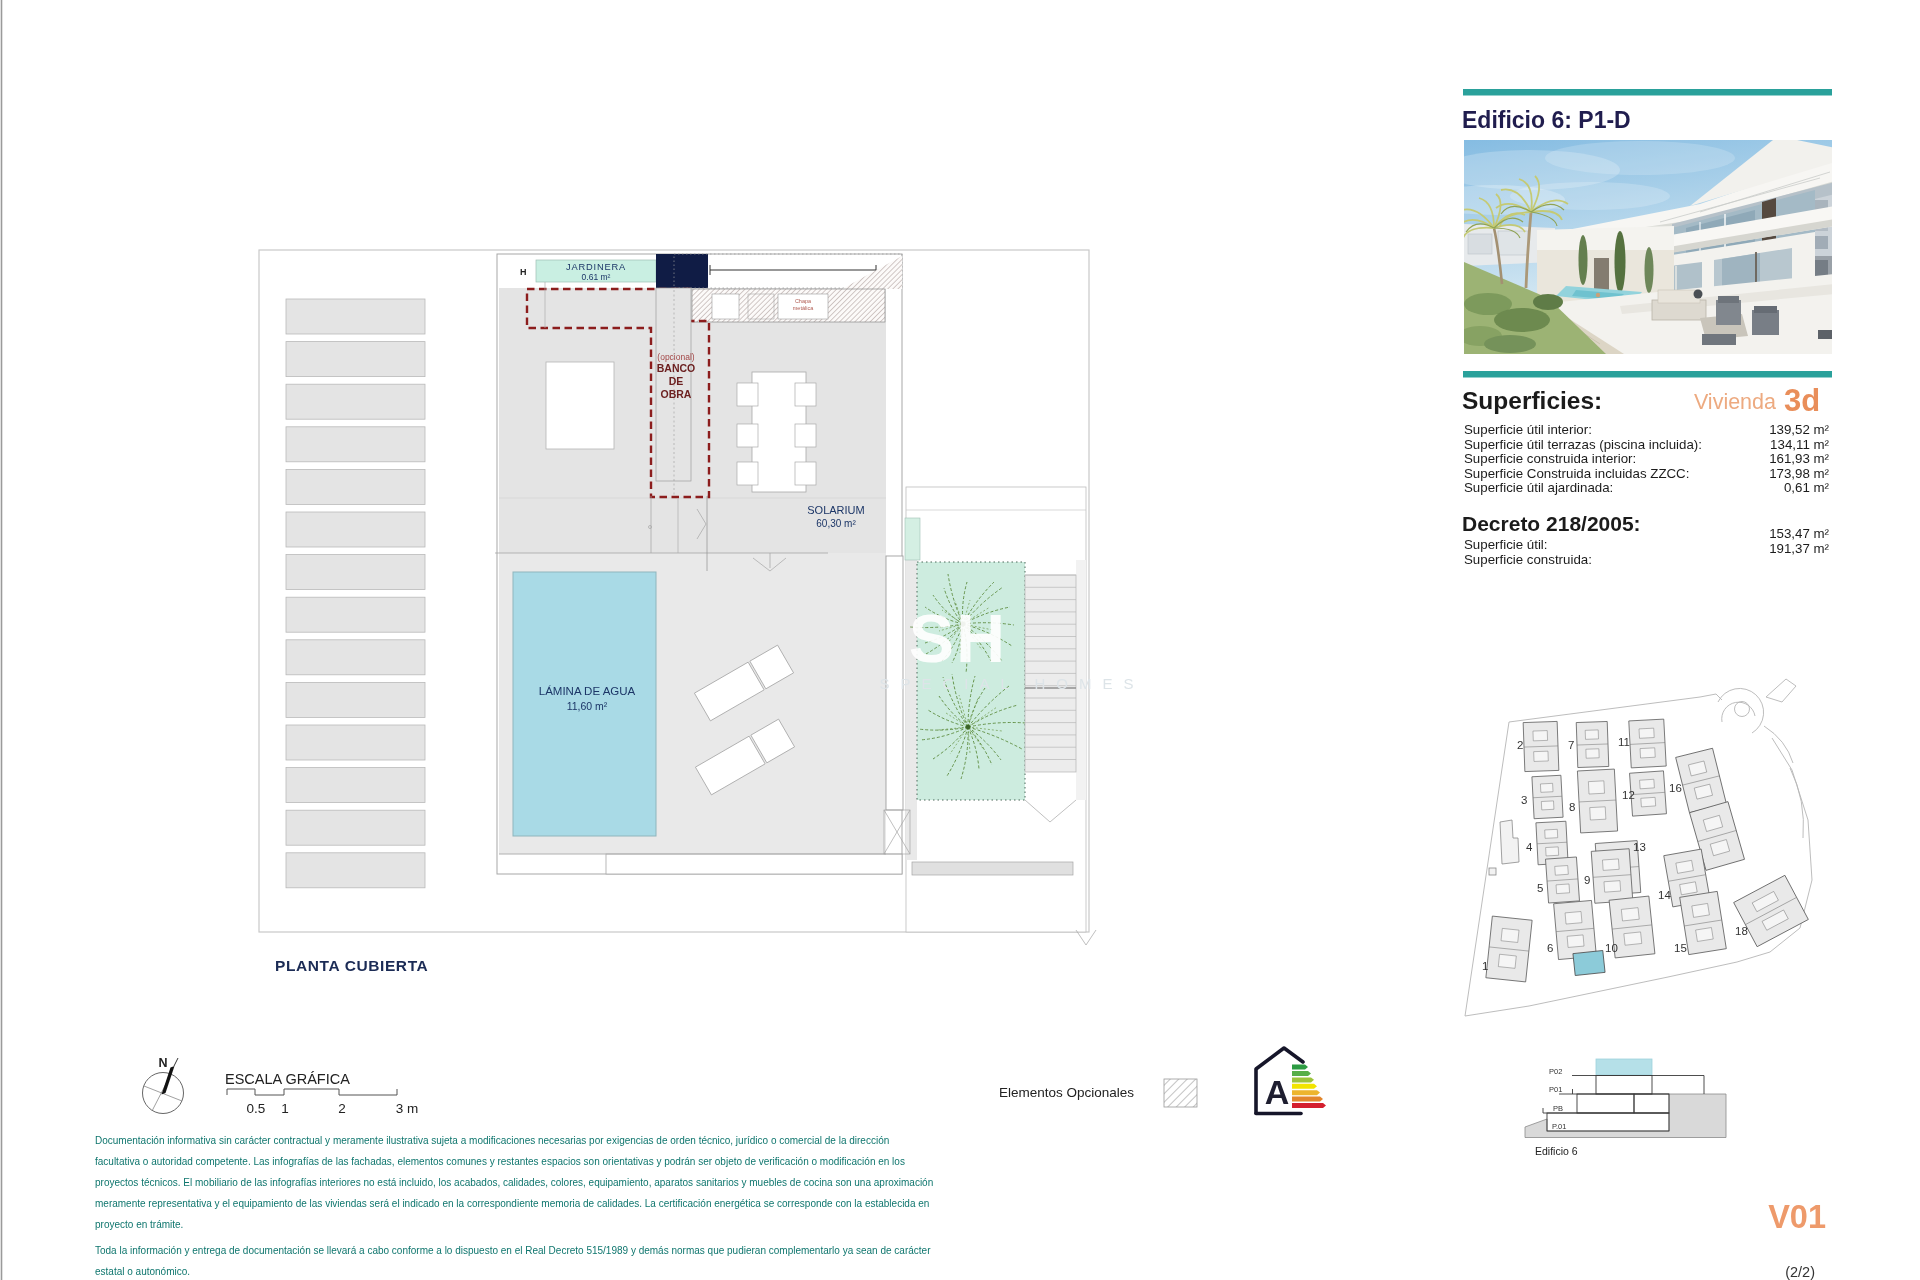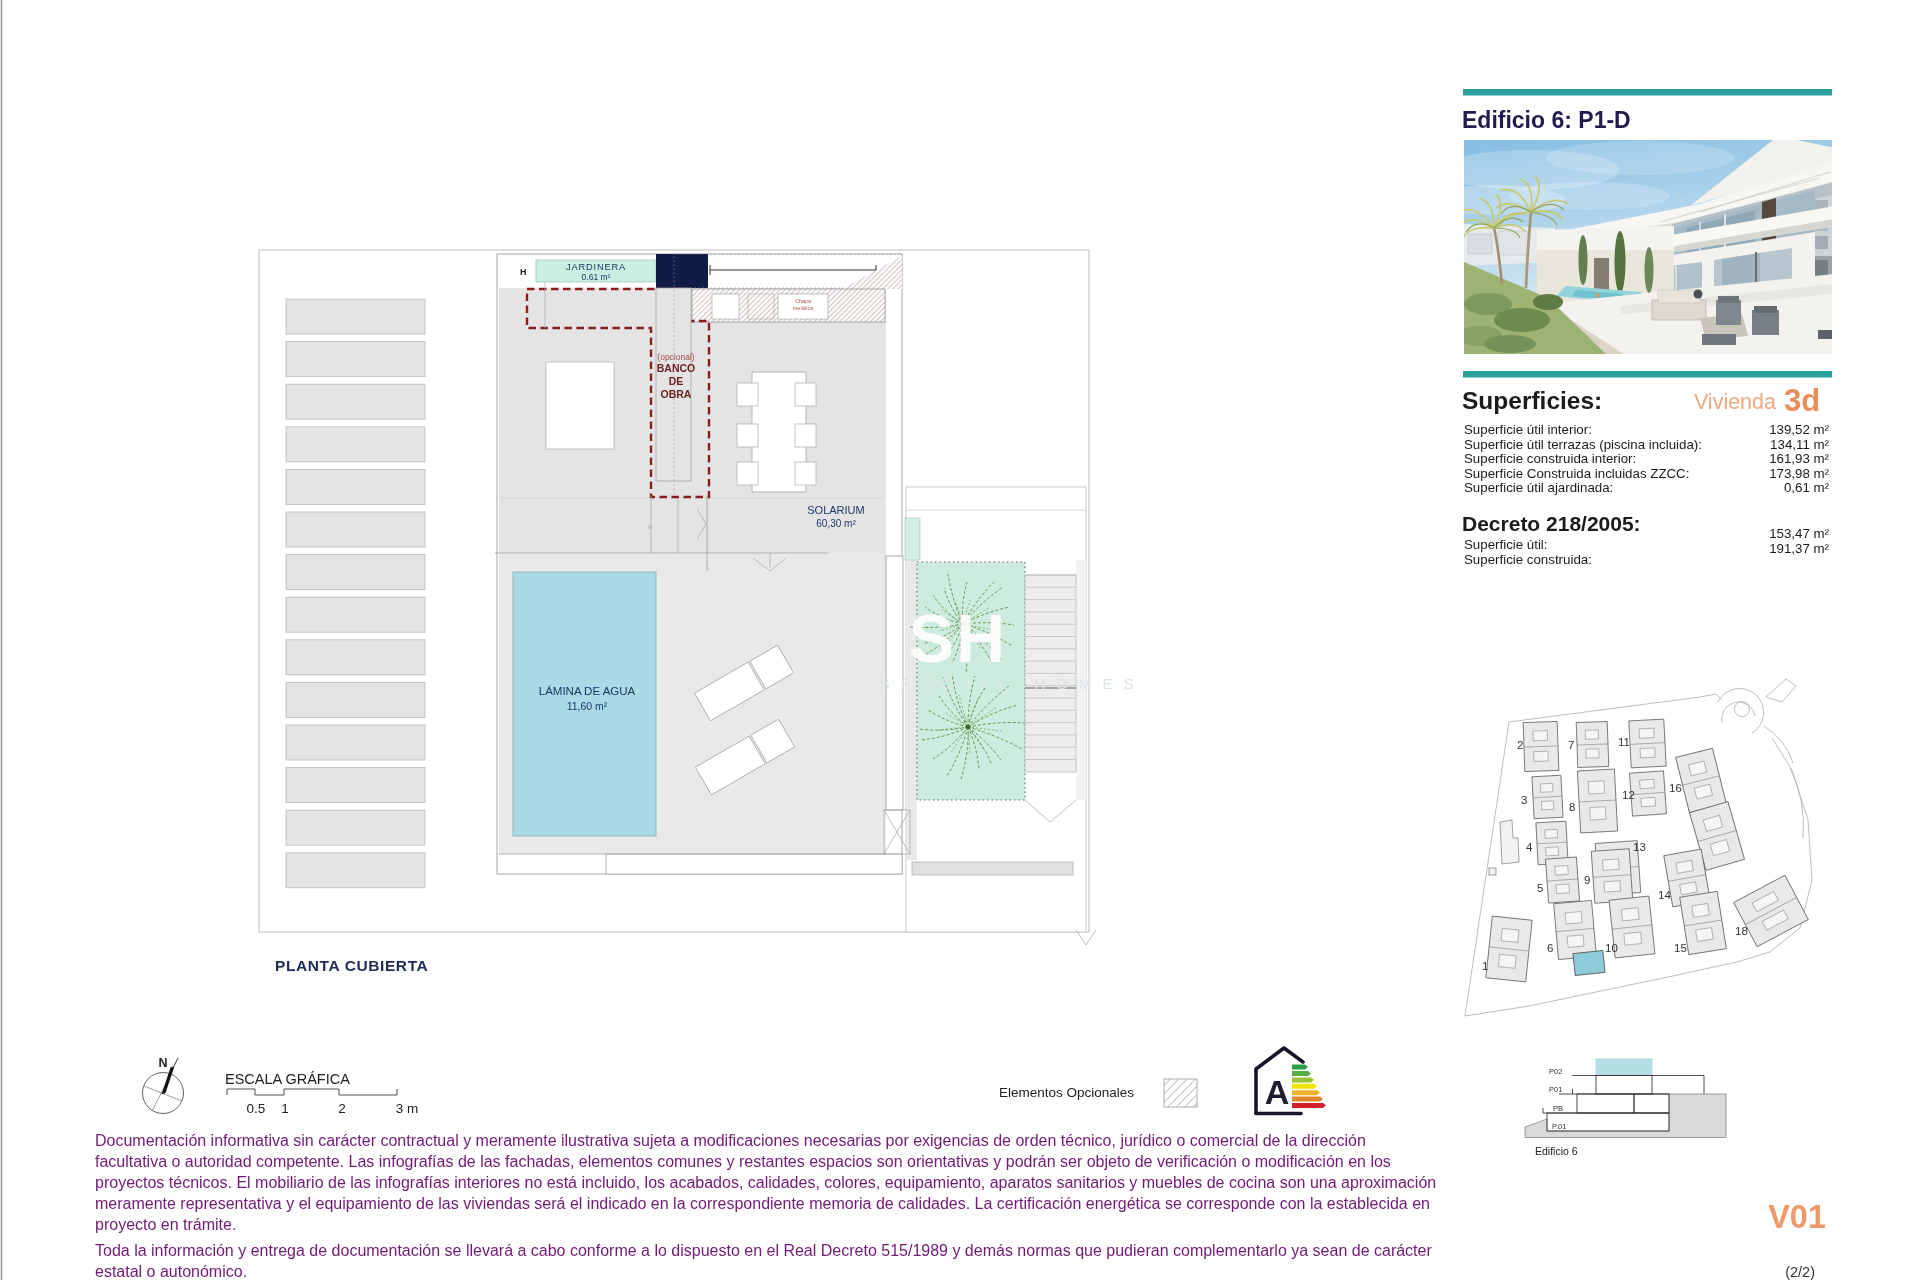--- a/index.html
+++ b/index.html
@@ -1,19 +1,19 @@
 <!DOCTYPE html>
 <html><head>
 <meta charset="utf-8">
 <style>
   html,body{margin:0;padding:0;background:#fff;width:1920px;height:1280px;overflow:hidden;}
   body{font-family:"Liberation Sans",sans-serif;}
   #page{position:absolute;left:0;top:0;width:1920px;height:1280px;background:#fff;}
   svg text{font-family:"Liberation Sans",sans-serif;}
-  .disc{position:absolute;left:95px;color:#701a75;font-size:16px;line-height:20.9px;white-space:nowrap;}
+  .disc{position:absolute;left:95px;color:#0f766e;font-size:10px;line-height:20.9px;white-space:nowrap;}
 </style>
 </head>
 <body>
 <div id="page">
 <svg width="1920" height="1280" viewBox="0 0 1920 1280" xmlns="http://www.w3.org/2000/svg">
 <defs>
   <pattern id="hatchgray" patternUnits="userSpaceOnUse" width="6" height="6" patternTransform="rotate(45)">
     <rect width="6" height="6" fill="#ffffff"></rect>
     <line x1="0" y1="0" x2="0" y2="6" stroke="#9a9a9a" stroke-width="1.2"></line>
   </pattern>

